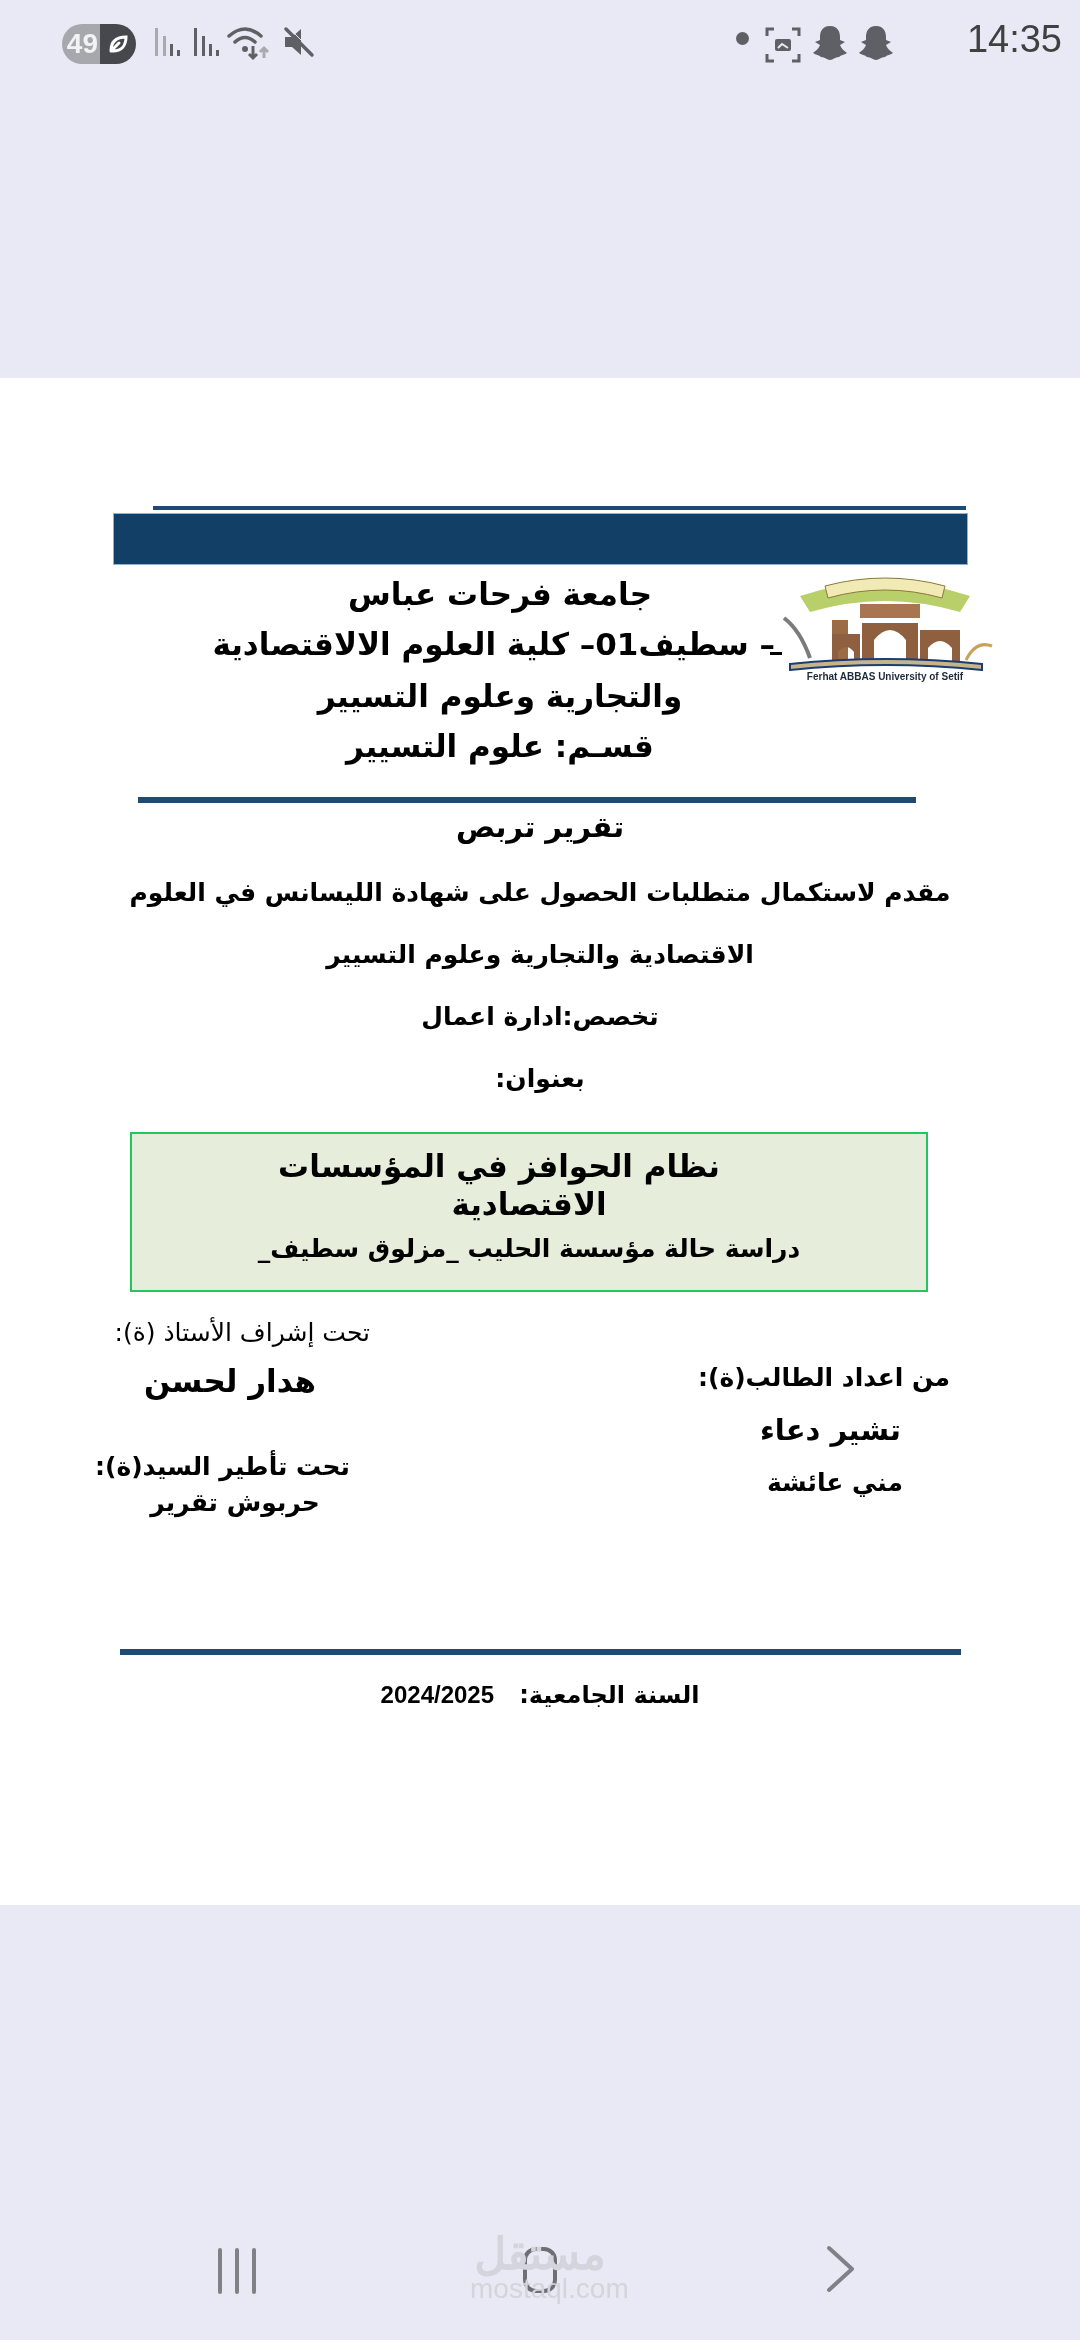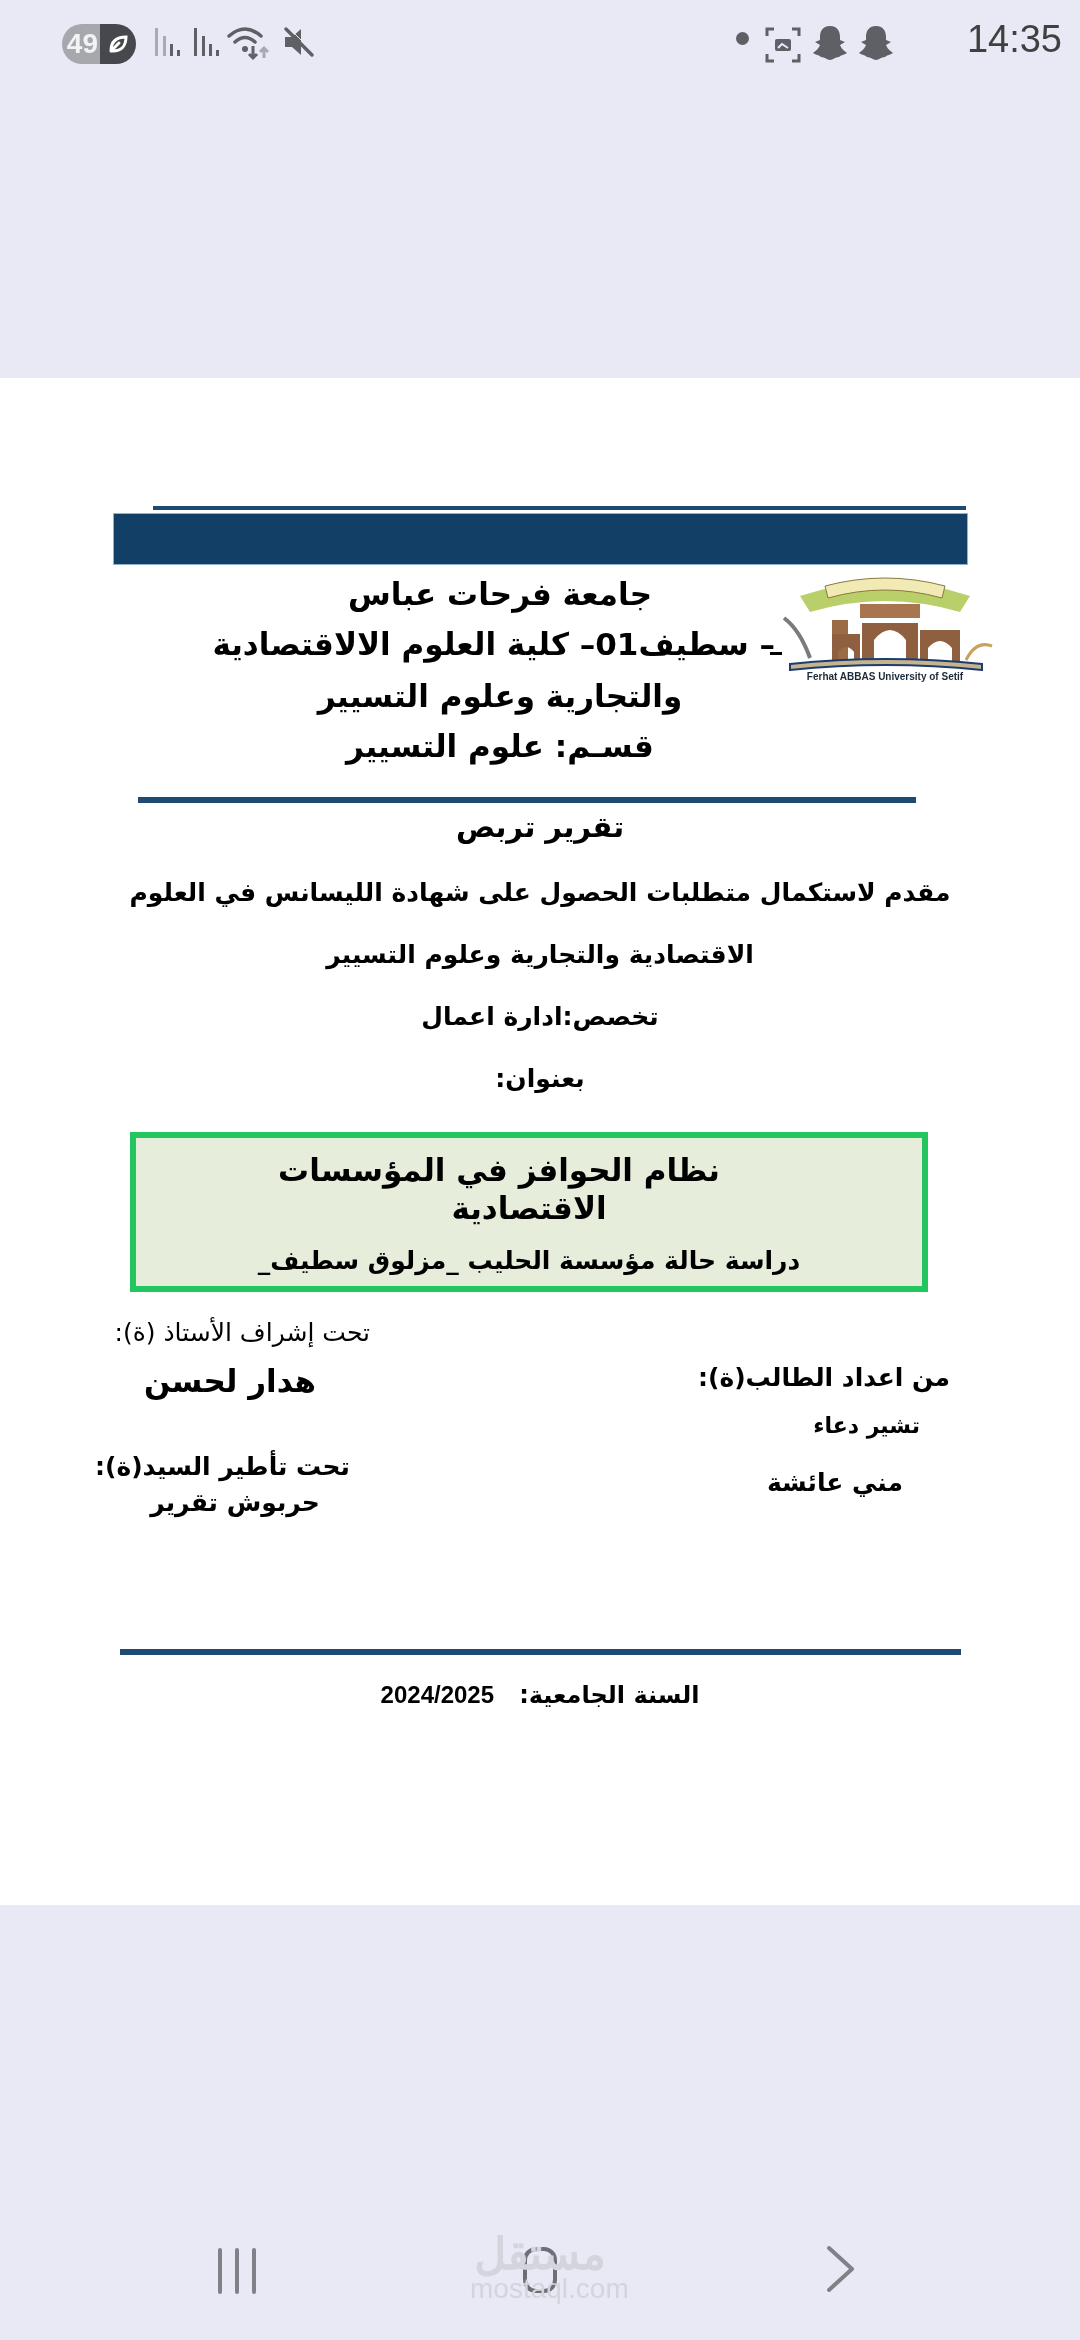--- a/index.html
+++ b/index.html
@@ -47,21 +47,21 @@
     font-family: "DejaVu Sans", sans-serif; font-weight: bold; font-size: 31px;
     text-align: center; white-space: nowrap;
   }
   .rule-mid { left: 138px; top: 419px; width: 778px; height: 6px; background: #1f4b72; }
   .rule-bottom { left: 120px; top: 1271px; width: 841px; height: 6px; background: #1f4b72; }
   .center-line {
     left: 0; width: 1080px; text-align: center; font-weight: bold; white-space: nowrap;
   }
   .title-box {
     left: 130px; top: 754px; width: 798px; height: 160px;
-    background: #e6eedb; border: 6px solid #22c55e;
+    background: #e6eedb; border: 2px solid #22c55e;
     text-align: center;
   }
   
   .nav-bar { position: absolute; left: 0; top: 2180px; width: 1080px; height: 160px; }
   .watermark {
     position: absolute; left: 470px; top: 2230px; width: 140px; text-align: center;
     color: #d3d4dc; font-family: Liberation Sans, sans-serif;
   }
 </style>
 </head>
@@ -160,30 +160,30 @@
 
   <div class="abs center-line rtl" style="top:432px;font-size:29px;left:0;width:1080px;">تقرير تربص</div>
   <div class="abs center-line rtl" style="top:500px;font-size:25px;left:0;width:1080px;">مقدم لاستكمال متطلبات الحصول على شهادة الليسانس في العلوم</div>
   <div class="abs center-line rtl" style="top:562px;font-size:25px;left:0;width:1080px;">الاقتصادية والتجارية وعلوم التسيير</div>
   <div class="abs center-line rtl" style="top:624px;font-size:25px;left:0;width:1080px;">تخصص:ادارة اعمال</div>
   <div class="abs center-line rtl" style="top:686px;font-size:25px;left:0;width:1080px;">بعنوان:</div>
 
   <div class="abs title-box">
     <div class="rtl" style="font-weight:bold;font-size:31px;margin-top:14px;padding-right:60px;">نظام الحوافز في المؤسسات</div>
     <div class="rtl" style="font-weight:bold;font-size:31px;margin-top:2px;">الاقتصادية</div>
-    <div class="rtl" style="font-weight:bold;font-size:25px;margin-top:20px;">دراسة حالة مؤسسة الحليب _مزلوق سطيف_</div>
+    <div class="rtl" style="font-weight:bold;font-size:25px;margin-top:12px;">دراسة حالة مؤسسة الحليب _مزلوق سطيف_</div>
   </div>
 
   <div class="abs rtl" style="left:60px;top:940px;width:310px;font-weight:normal;font-size:25px;white-space:nowrap;">تحت إشراف الأستاذ (ة):</div>
   <div class="abs rtl" style="left:130px;top:985px;width:200px;text-align:center;font-weight:bold;font-size:31px;white-space:nowrap;">هدار لحسن</div>
   <div class="abs rtl" style="left:80px;top:1058px;width:270px;text-align:right;font-weight:bold;font-size:25px;white-space:nowrap;margin-top:16px;">تحت تأطير السيد(ة):</div>
   <div class="abs rtl" style="left:130px;top:1110px;width:210px;text-align:center;font-weight:bold;font-size:25px;white-space:nowrap;">حربوش تقرير</div>
 
   <div class="abs rtl" style="left:690px;top:985px;width:260px;text-align:right;font-weight:bold;font-size:25px;white-space:nowrap;">من اعداد الطالب(ة):</div>
-  <div class="abs rtl" style="left:760px;top:1035px;width:160px;text-align:right;font-weight:bold;font-size:22px;white-space:nowrap;">تشير دعاء</div>
+  <div class="abs rtl" style="left:760px;top:1035px;width:160px;text-align:left;font-weight:bold;font-size:29px;white-space:nowrap;">تشير دعاء</div>
   <div class="abs rtl" style="left:750px;top:1090px;width:170px;text-align:center;font-weight:bold;font-size:25px;white-space:nowrap;">مني عائشة</div>
 
   <div class="abs rule-bottom"></div>
 
   <div class="abs rtl" style="left:300px;top:1303px;width:480px;text-align:center;font-weight:bold;font-size:24px;white-space:nowrap;">
     <span>السنة الجامعية:</span>
     <span>&nbsp;</span>
     <span style="font-family:'Liberation Sans',sans-serif;">2024/2025</span>
   </div>
 </div>

